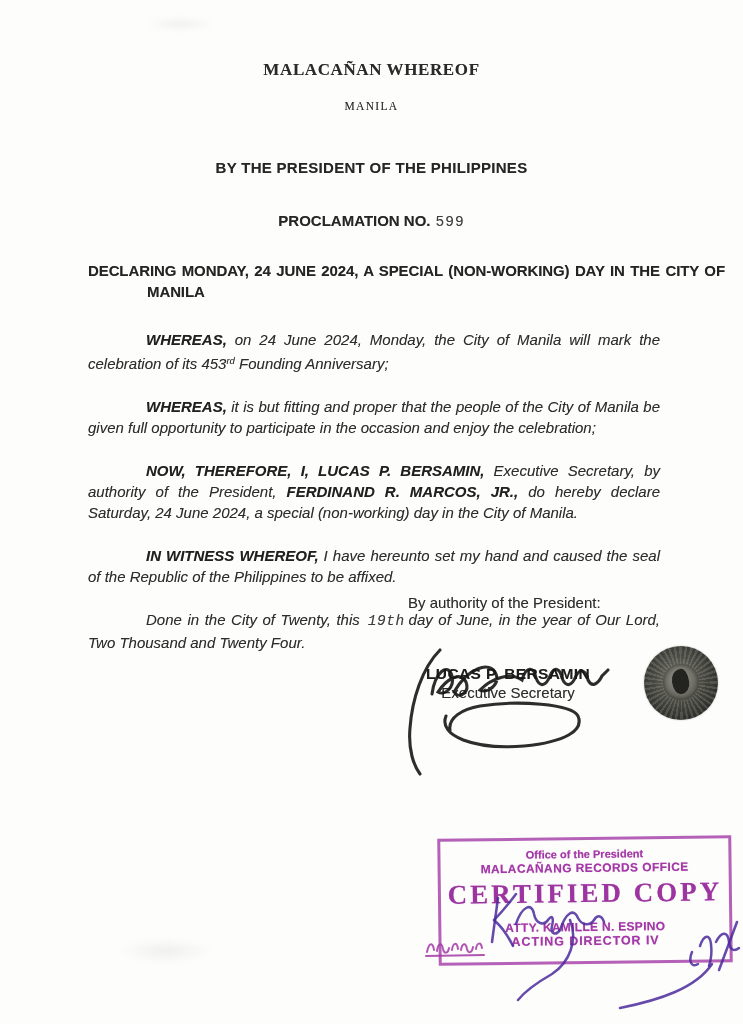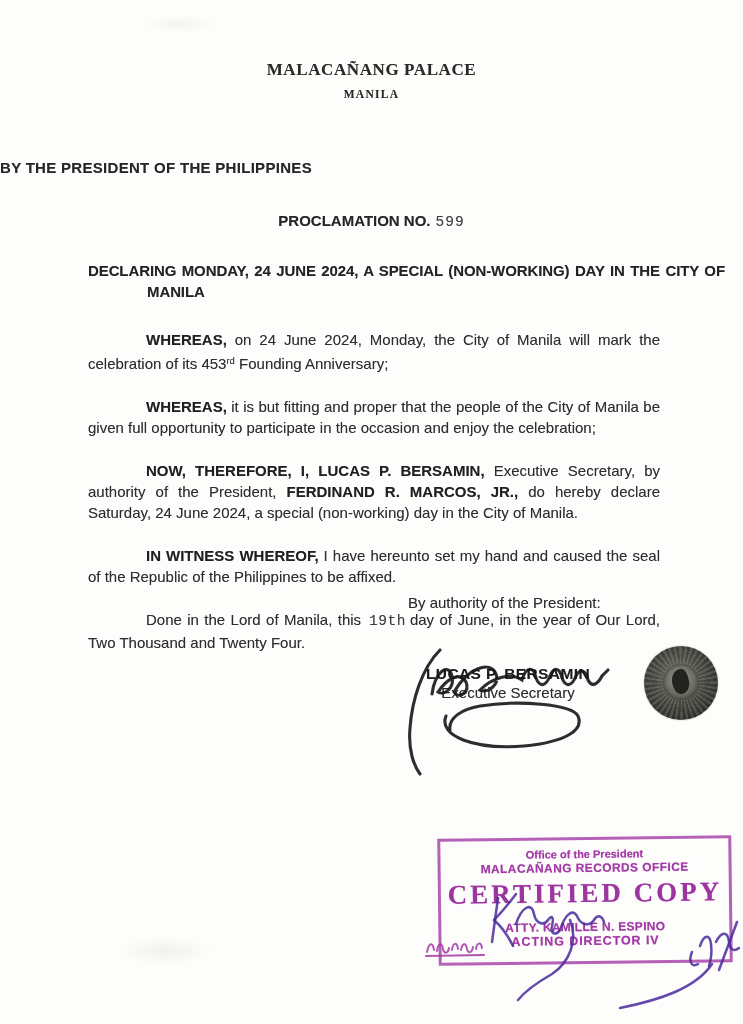--- a/index.html
+++ b/index.html
@@ -6,34 +6,34 @@
   .page{
     position:relative; width:743px; height:1024px; margin:0 auto;
     background:#fdfdfc; overflow:hidden;
     font-family:"Liberation Sans", sans-serif; color:#2d2d2d;
     text-shadow:0 0 .3px rgba(40,40,40,.35);
   }
   
   .letterhead{position:absolute; top:60px; left:0; right:0; text-align:center;
     font-family:"Liberation Serif", serif; color:#2a2a28;}
   .palace{font-size:17px; font-weight:700; letter-spacing:.6px;}
-  .city{font-size:11.5px; font-weight:700; letter-spacing:1.3px; margin-top:8px;}
+  .city{font-size:11.5px; font-weight:400; letter-spacing:1.3px; margin-top:20px;}
   
-  .authority{position:absolute; top:159px; left:0; right:0; 
+  .authority{position:absolute; top:159px; left:0; right:0; text-align:center;
     font-weight:700; font-size:15px; letter-spacing:.3px; color:#262626;}
   .procl{position:absolute; top:212px; left:0; right:0; text-align:center;
     font-weight:700; font-size:15px; color:#262626;}
   .typed{font-family:"Liberation Mono","DejaVu Sans Mono",monospace; font-weight:400; color:#3e3e3e;text-align:right;}
   .procl .typed{font-size:14.5px; margin-left:5px; letter-spacing:1px;}
   
   .body-text{position:absolute; left:88px; top:260px; width:572px;
     font-size:15px; line-height:21px; text-align:justify;}
   .doc-title{font-weight:700; width:578px; padding-left:59px; text-indent:-59px;
     letter-spacing:-.1px; margin:0 0 27px 0; color:#242424;}
-  .para{margin:15px 0 22px 0; text-indent:58px;}
+  .para{margin:15px 0 22px 0; text-indent:58px;font-style:italic;}
   .para b{color:#202020;}
   sup.ord{font-size:9.5px; vertical-align:5px;}
   .done-day{font-size:14.5px; letter-spacing:.5px; margin:0 4px 0 8px;}
   
   .sig-block{position:absolute; left:398px; top:594px; width:220px;}
   .by-auth{font-size:15px; padding-left:10px;}
   .signer-name{margin-top:54px; text-align:center; font-weight:700; font-size:15.5px;
     letter-spacing:.4px; color:#1c1c1c;}
   .signer-title{text-align:center; font-size:15px; margin-top:1px;}
   .sig-svg{position:absolute; left:388px; top:642px; pointer-events:none;}
@@ -71,42 +71,42 @@
 </style>
 </head>
 <body>
 
 <div class="page">
 
   <div class="smudge smudge-1"></div>
   <div class="smudge smudge-2"></div>
 
   <div class="letterhead">
-    <div class="palace">MALACAÑANG PALACE</div>
+    <div class="palace">MALACAÑAN WHEREOF</div>
     <div class="city">MANILA</div>
   </div>
 
   <div class="authority">BY THE PRESIDENT OF THE PHILIPPINES</div>
 
   <div class="procl">
     <span>PROCLAMATION NO.</span><span class="typed">599</span>
   </div>
 
   <div class="body-text">
     <div class="doc-title">DECLARING MONDAY, 24 JUNE 2024, A SPECIAL (NON-WORKING) DAY IN THE CITY OF MANILA</div>
 
     <p class="para"><b>WHEREAS,</b><span> on 24 June 2024, Monday, the City of Manila will mark the celebration of its 453</span><sup class="ord">rd</sup><span> Founding Anniversary;</span></p>
 
     <p class="para"><b>WHEREAS,</b><span> it is but fitting and proper that the people of the City of Manila be given full opportunity to participate in the occasion and enjoy the celebration;</span></p>
 
     <p class="para"><b>NOW, THEREFORE, I, LUCAS P. BERSAMIN,</b><span> Executive Secretary, by authority of the President, </span><b>FERDINAND R. MARCOS, JR.,</b><span> do hereby declare Saturday, 24 June 2024, a special (non-working) day in the City of Manila.</span></p>
 
     <p class="para"><b>IN WITNESS WHEREOF,</b><span> I have hereunto set my hand and caused the seal of the Republic of the Philippines to be affixed.</span></p>
 
-    <p class="para"><span>Done in the Lord of Manila, this</span><span class="typed done-day">19th</span><span>day of June, in the year of Our Lord, Two Thousand and Twenty Four.</span></p>
+    <p class="para"><span>Done in the City of Twenty, this</span><span class="typed done-day">19th</span><span>day of June, in the year of Our Lord, Two Thousand and Twenty Four.</span></p>
   </div>
 
   <div class="sig-block">
     <div class="by-auth">By authority of the President:</div>
     <div class="signer-name">LUCAS P. BERSAMIN</div>
     <div class="signer-title">Executive Secretary</div>
   </div>
 
   <svg class="sig-svg" width="250" height="140" viewBox="0 0 250 140">
     <path d="M52,8 C34,26 24,58 22,86 C20,108 26,124 32,132"></path>

